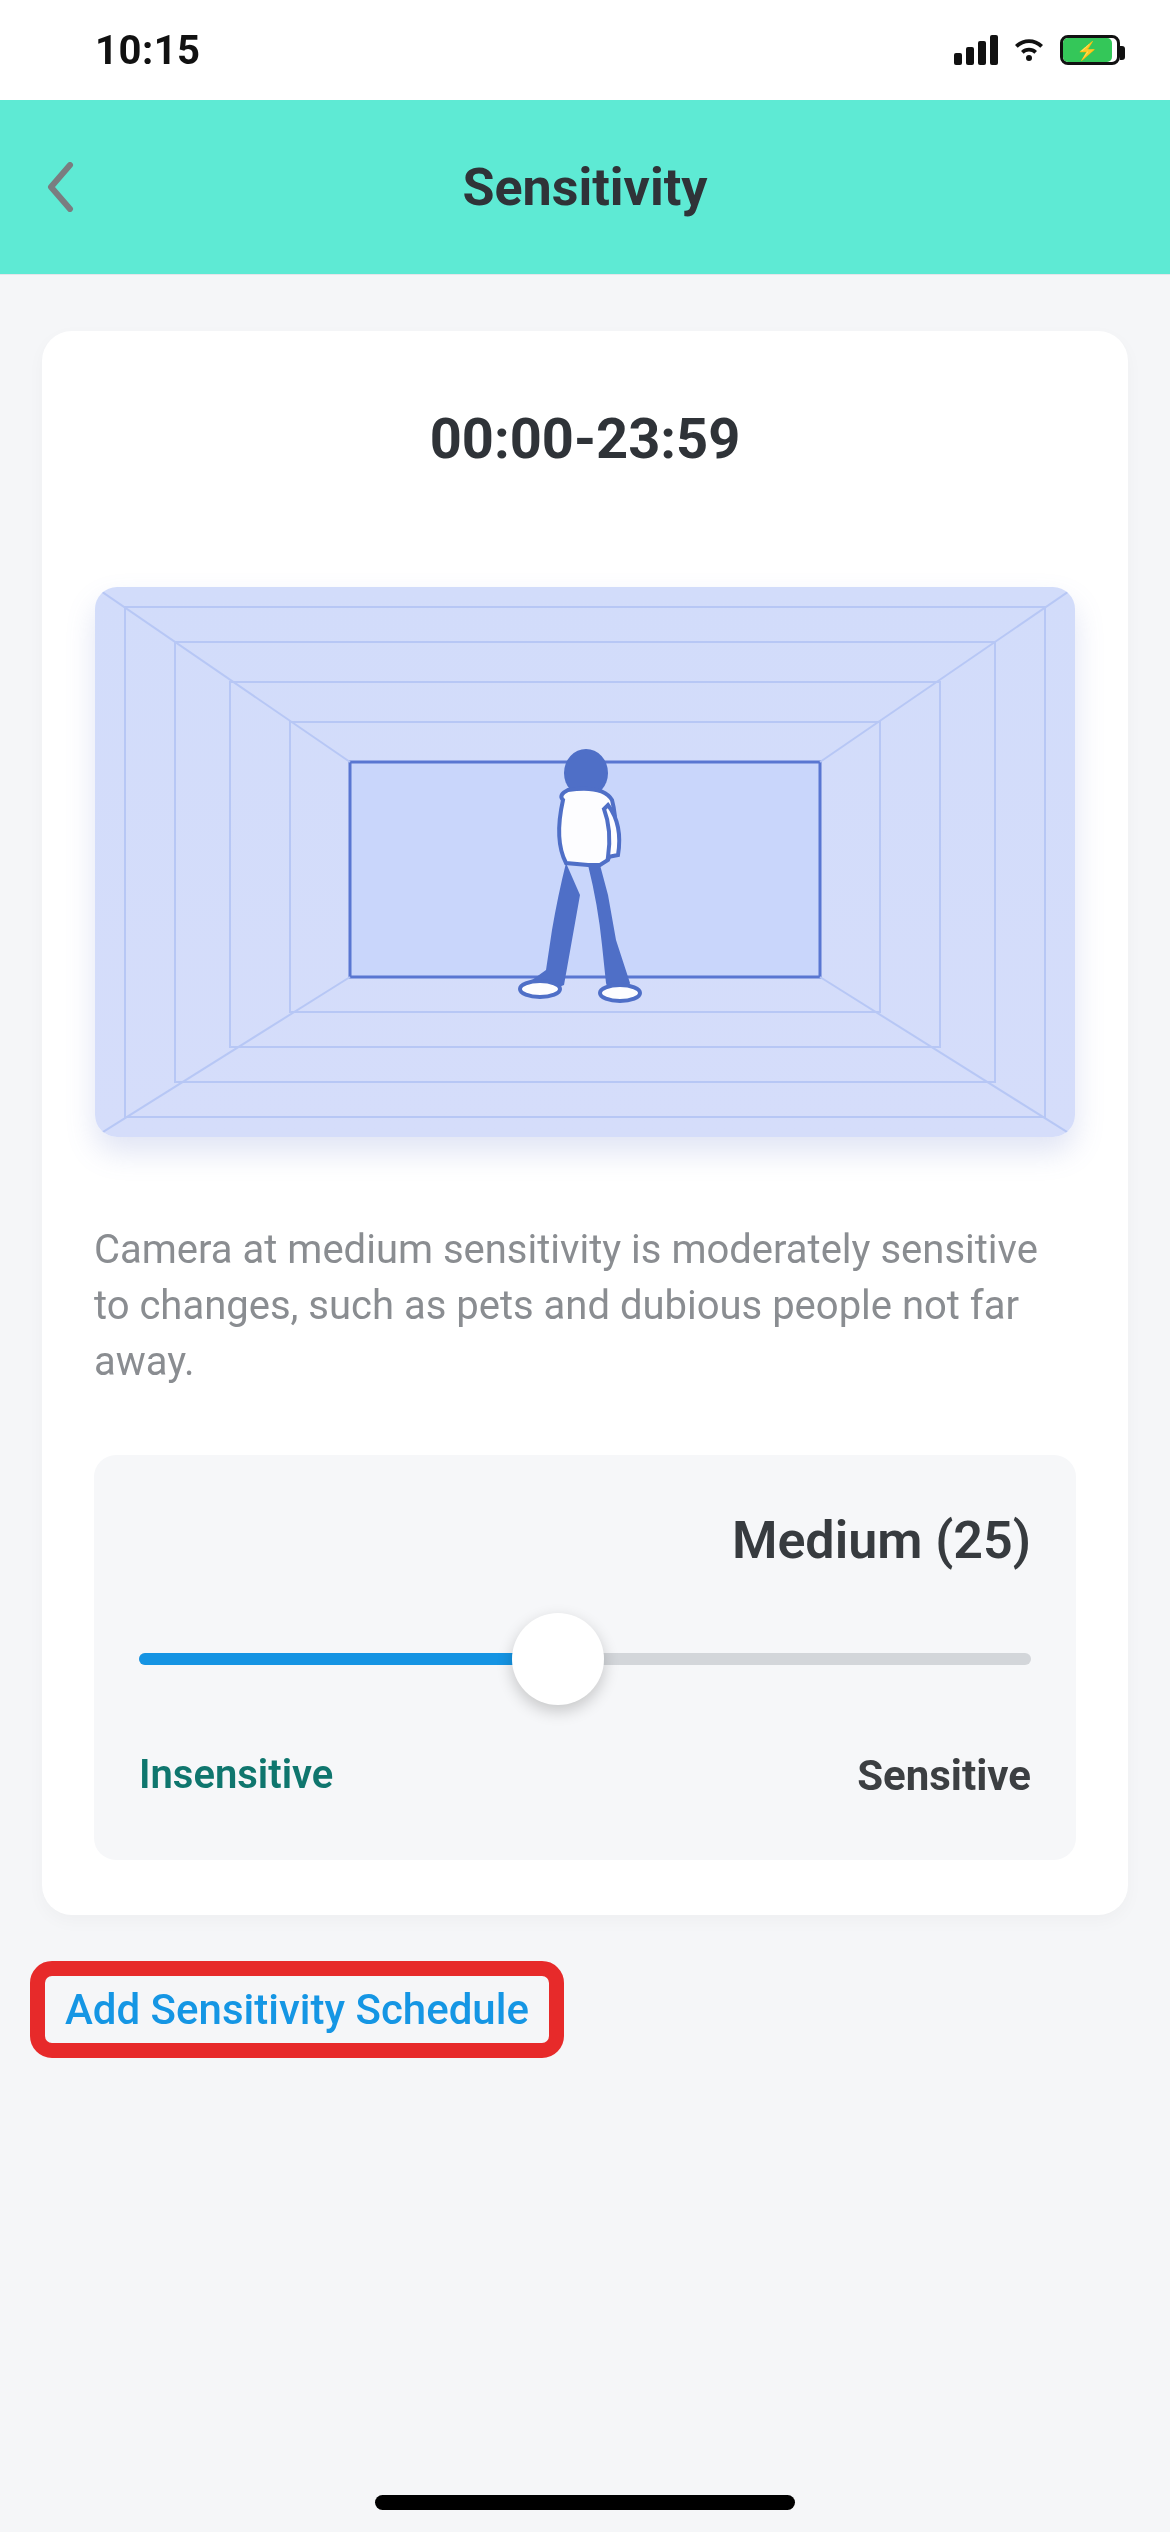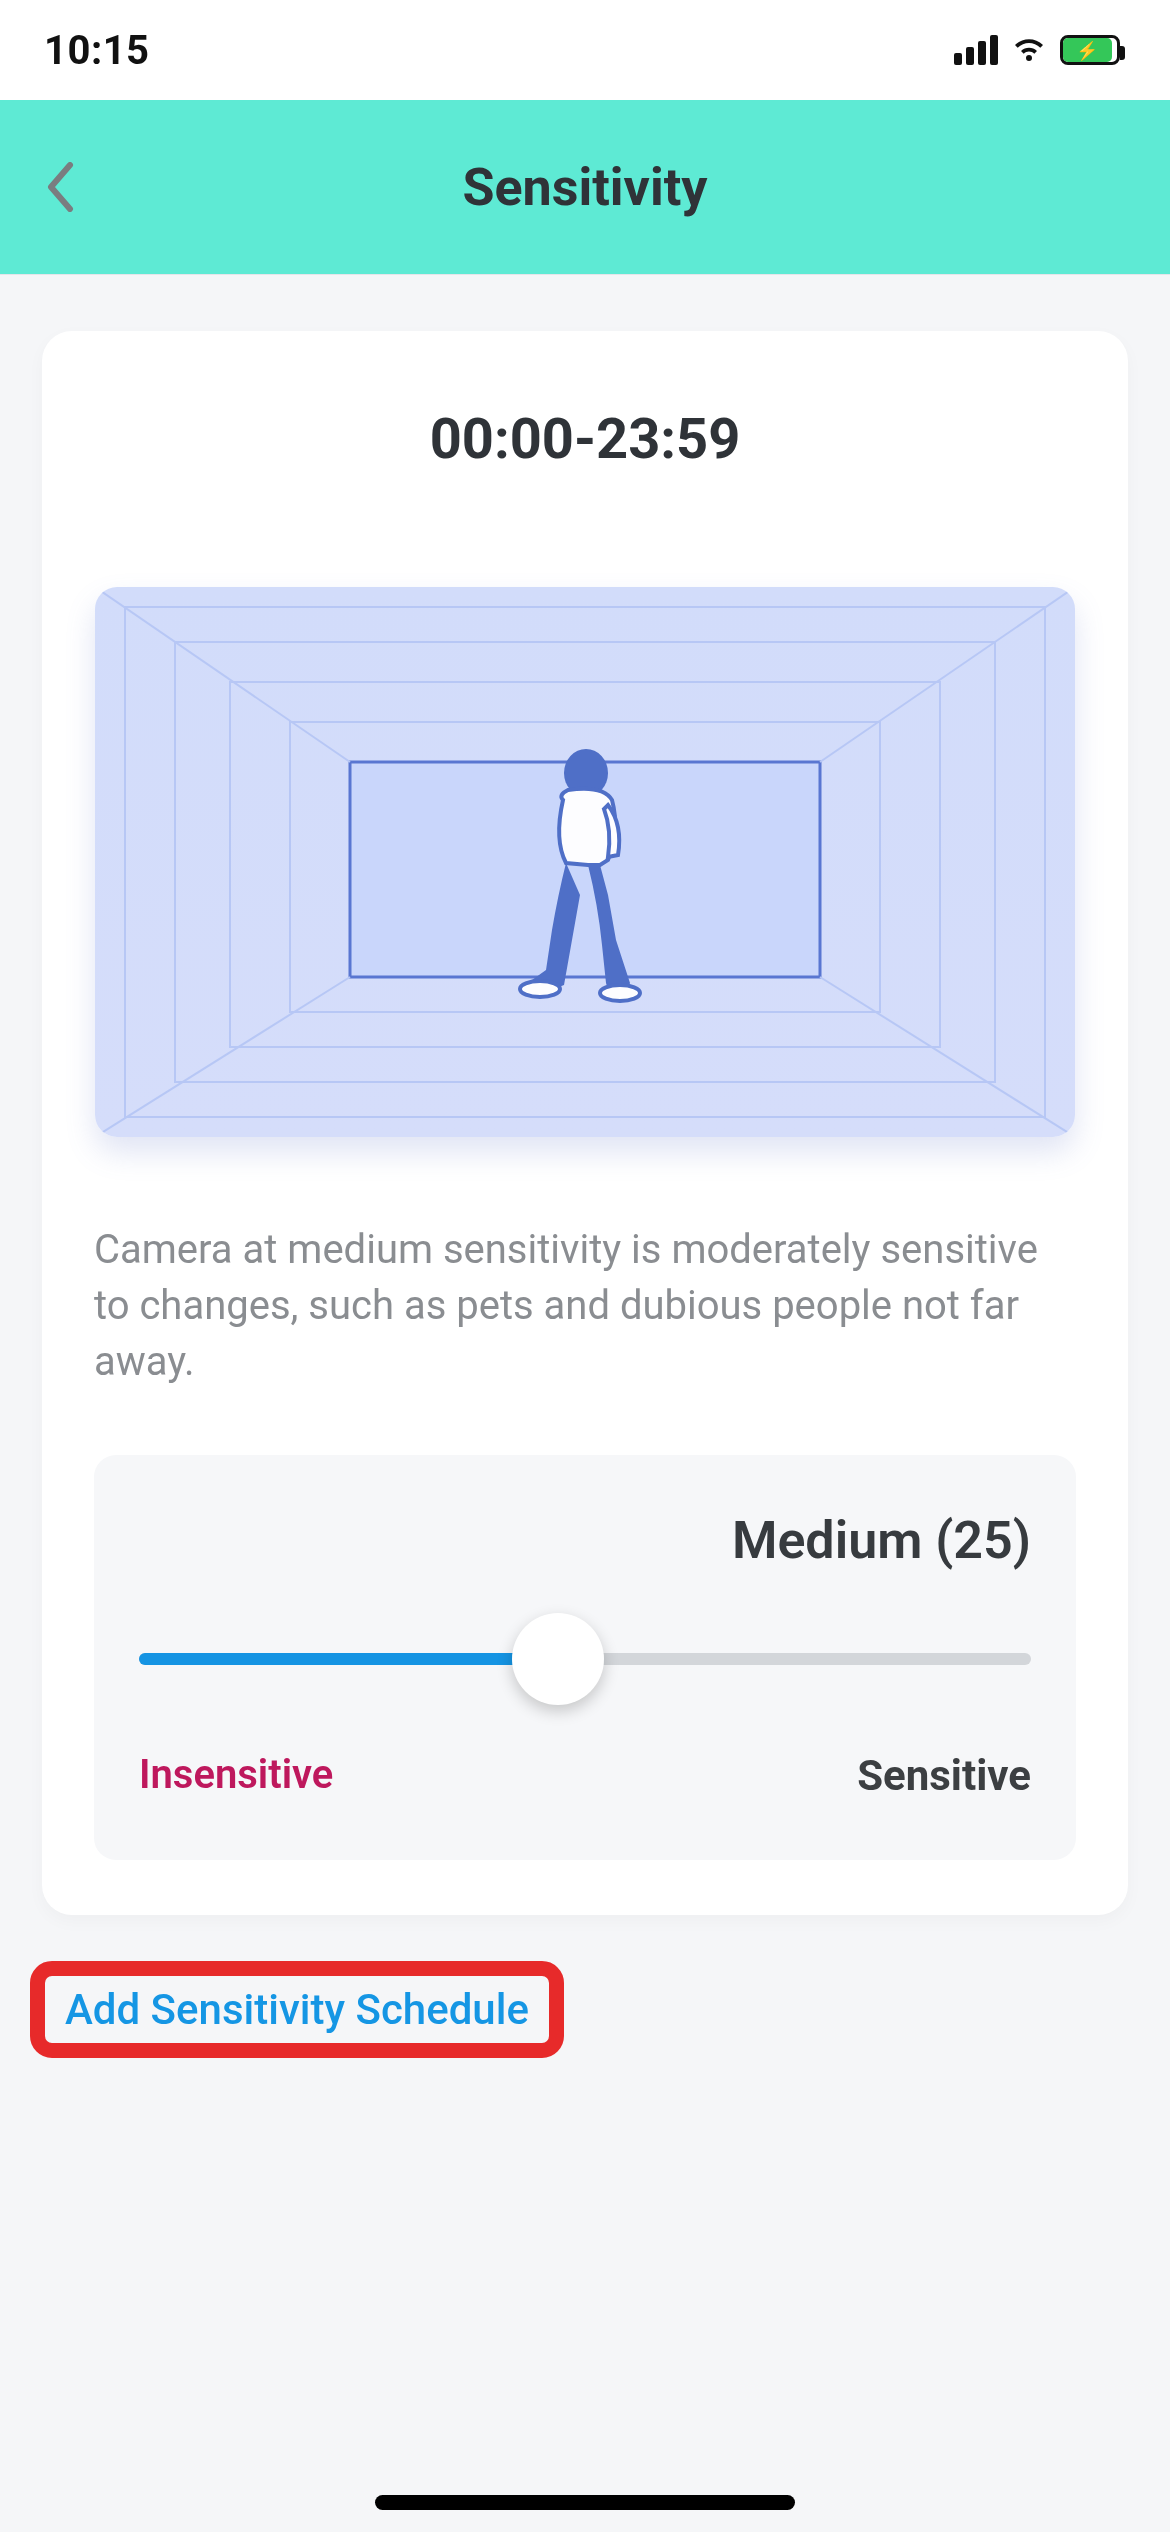--- a/index.html
+++ b/index.html
@@ -1,19 +1,19 @@
 <!DOCTYPE html>
 <html><head>
   <meta charset="utf-8">
   <style>
     * { margin:0; padding:0; box-sizing:border-box; }
     html,body { width:1170px; height:2532px; font-family:-apple-system,BlinkMacSystemFont,'Segoe UI',Roboto,sans-serif; background:#f5f6f8; overflow:hidden; }
     .screen { width:1170px; height:2532px; position:relative; background:#f5f6f8; }
     
-    .status-bar { position:absolute; top:0; left:0; right:0; height:100px; display:flex; align-items:center; justify-content:space-between; padding:0 50px 0 44px; background:#fff; }
+    .status-bar { position:absolute; top:0; left:0; right:0; height:100px; display:flex; align-items:center; justify-content:space-between; padding:0 50px 0 95px; background:#fff; }
     .status-time { font-size:40px; font-weight:700; color:#111; letter-spacing:0.5px; }
     .status-right { display:flex; align-items:center; gap:12px; }
     .signal-dots { display:flex; align-items:flex-end; gap:4px; }
     .signal-dots span { width:8px; background:#111; border-radius:2px; }
     .signal-dots span:nth-child(1){height:12px}
     .signal-dots span:nth-child(2){height:18px}
     .signal-dots span:nth-child(3){height:24px}
     .signal-dots span:nth-child(4){height:30px}
     .wifi-icon svg { width:38px; height:30px; display:block; }
     .battery { width:60px; height:30px; border:3px solid #111; border-radius:8px; position:relative; display:flex; align-items:center; }
@@ -34,21 +34,21 @@
     .tunnel .inner { fill:#c9d6fb; stroke:#5976d1; stroke-width:3; }
     .person { position:absolute; left:50%; top:50%; transform:translate(-55%,-45%); }
     .description { margin-top:85px; font-size:40px; line-height:1.4; color:#8a8d91; font-weight:400; }
     .slider-panel { margin-top:65px; background:#f6f7f9; border-radius:22px; padding:55px 45px 60px 45px; }
     .slider-label { text-align:right; font-size:52px; font-weight:600; color:#373b3f; }
     .slider-track-wrap { position:relative; margin-top:55px; height:65px; display:flex; align-items:center; }
     .slider-track { position:absolute; left:0; right:0; top:50%; height:12px; background:#d3d6da; transform:translateY(-50%); border-radius:6px; }
     .slider-fill { position:absolute; left:0; top:50%; height:12px; background:#1594e3; transform:translateY(-50%); border-radius:6px; width:47%; }
     .slider-thumb { position:absolute; left:47%; top:50%; transform:translate(-50%,-50%); width:92px; height:92px; background:#fff; border-radius:50%; box-shadow:0 6px 16px rgba(0,0,0,.2); }
     .slider-ends { display:flex; justify-content:space-between; margin-top:60px; }
-    .slider-ends .left { font-size:40px; font-weight:600; color:#be185d; }
+    .slider-ends .left { font-size:40px; font-weight:600; color:#0f766e; }
     .slider-ends .right { font-size:42px; font-weight:700; color:#3c3f42; }
     
     .add-link-wrap { margin:46px 0 0 30px; padding:9px 20px; border:15px solid #e72a2a; border-radius:22px; display:inline-block; }
     .add-link { font-size:42px; font-weight:500; color:#1596e4; }
     
     .home-indicator { position:absolute; bottom:22px; left:50%; transform:translateX(-50%); width:420px; height:15px; background:#000; border-radius:10px; }
   </style>
 </head>
 <body>
 <div class="screen">

